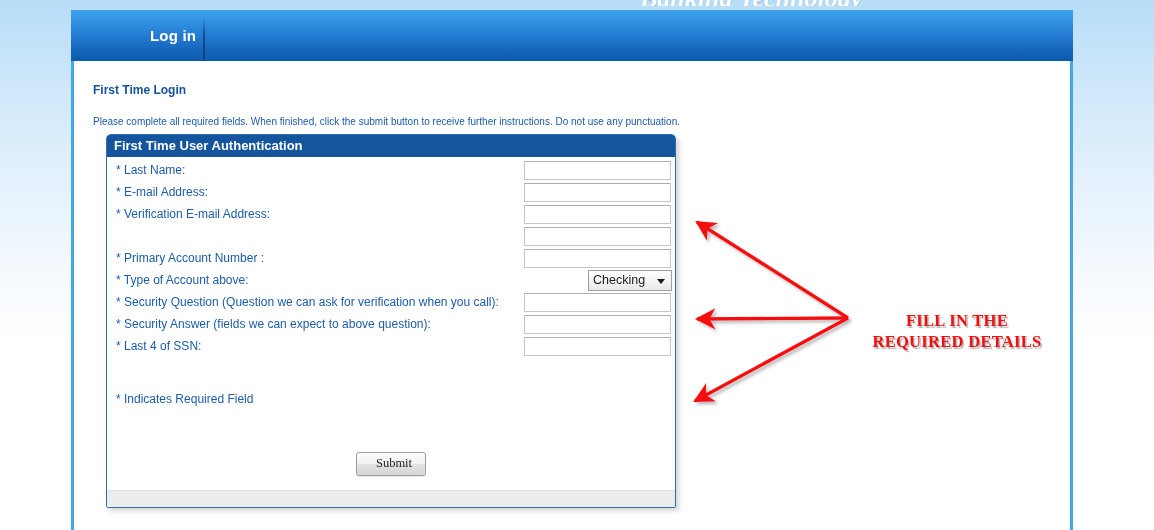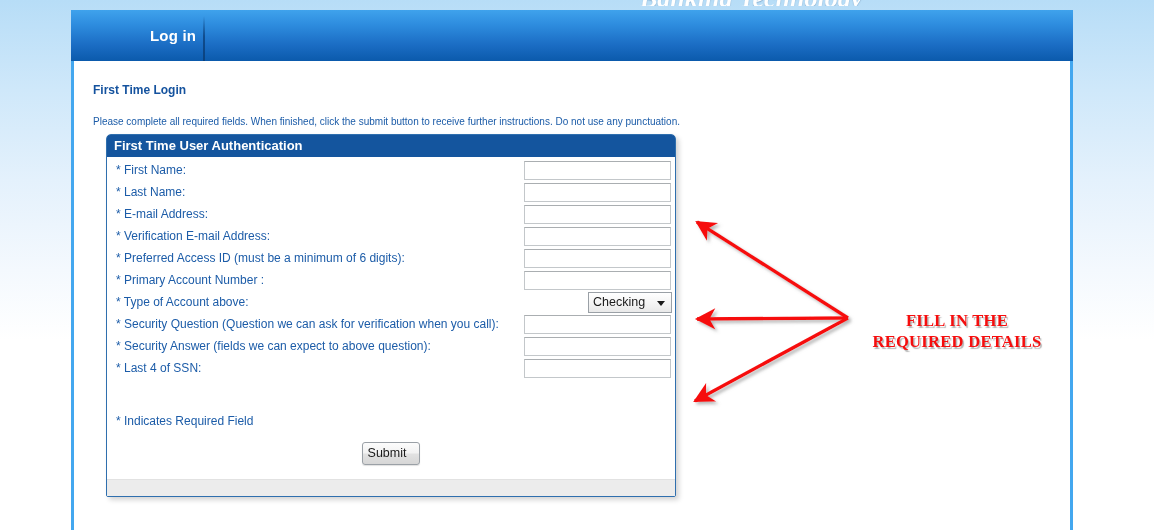--- a/index.html
+++ b/index.html
@@ -181,29 +181,30 @@
   }
 
   .note-row { height: 24px; margin-top: 31px; }
 
   .submit-wrap {
     text-align: center;
     padding: 6px 0 14px 0;
   }
   .submit-btn {
     display: inline-block;
-    font-family: Liberation Sans, sans-serif;
+    font-family: Liberation Serif, serif;
     font-size: 12.5px;
     color: #1a1a1a;
-    padding: 3px 13px 4px 5px;
+    padding: 3px 13px 4px 19px;
     border: 1px solid #9aa0a6;
     border-radius: 3px;
     background: linear-gradient(to bottom, #fcfcfc 0%, #f2f2f2 48%, #e2e2e2 52%, #d6d6d6 100%);
     box-shadow: 0 1px 1px rgba(0,0,0,.12);
     cursor: pointer;
+    margin-top: 32px;
   }
   .panel-foot {
     height: 16px;
     background: #ececec;
     border-top: 1px solid #e2e2e2;
   }
 
   
   .anno {
     position: absolute;
@@ -244,42 +245,37 @@
 
   <div class="content"></div>
 
   <div class="page-title">First Time Login</div>
   <div class="intro">Please complete all required fields. When finished, click the submit button to receive further instructions. Do not use any punctuation.</div>
 
   <div class="panel">
     <div class="panel-head">First Time User Authentication</div>
     <div class="panel-body">
 
-      <div class="frow">
-        <span class="flabel">* First Name:</span>
-        <input class="finput" type="text" value="" style="">
-      </div>
 
       <div class="frow">
         <span class="flabel">* Last Name:</span>
         <input class="finput" type="text" value="" style="">
       </div>
 
       <div class="frow">
         <span class="flabel">* E-mail Address:</span>
         <input class="finput" type="text" value="" style="">
       </div>
 
       <div class="frow">
         <span class="flabel">* Verification E-mail Address:</span>
         <input class="finput" type="text" value="" style="">
       </div>
 
       <div class="frow">
-        <span class="flabel">* Preferred Access ID (must be a minimum of 6 digits):</span>
         <input class="finput" type="text" value="" style="">
       </div>
 
       <div class="frow">
         <span class="flabel">* Primary Account Number :</span>
         <input class="finput" type="text" value="" style="">
       </div>
 
       <div class="frow">
         <span class="flabel">* Type of Account above:</span>

